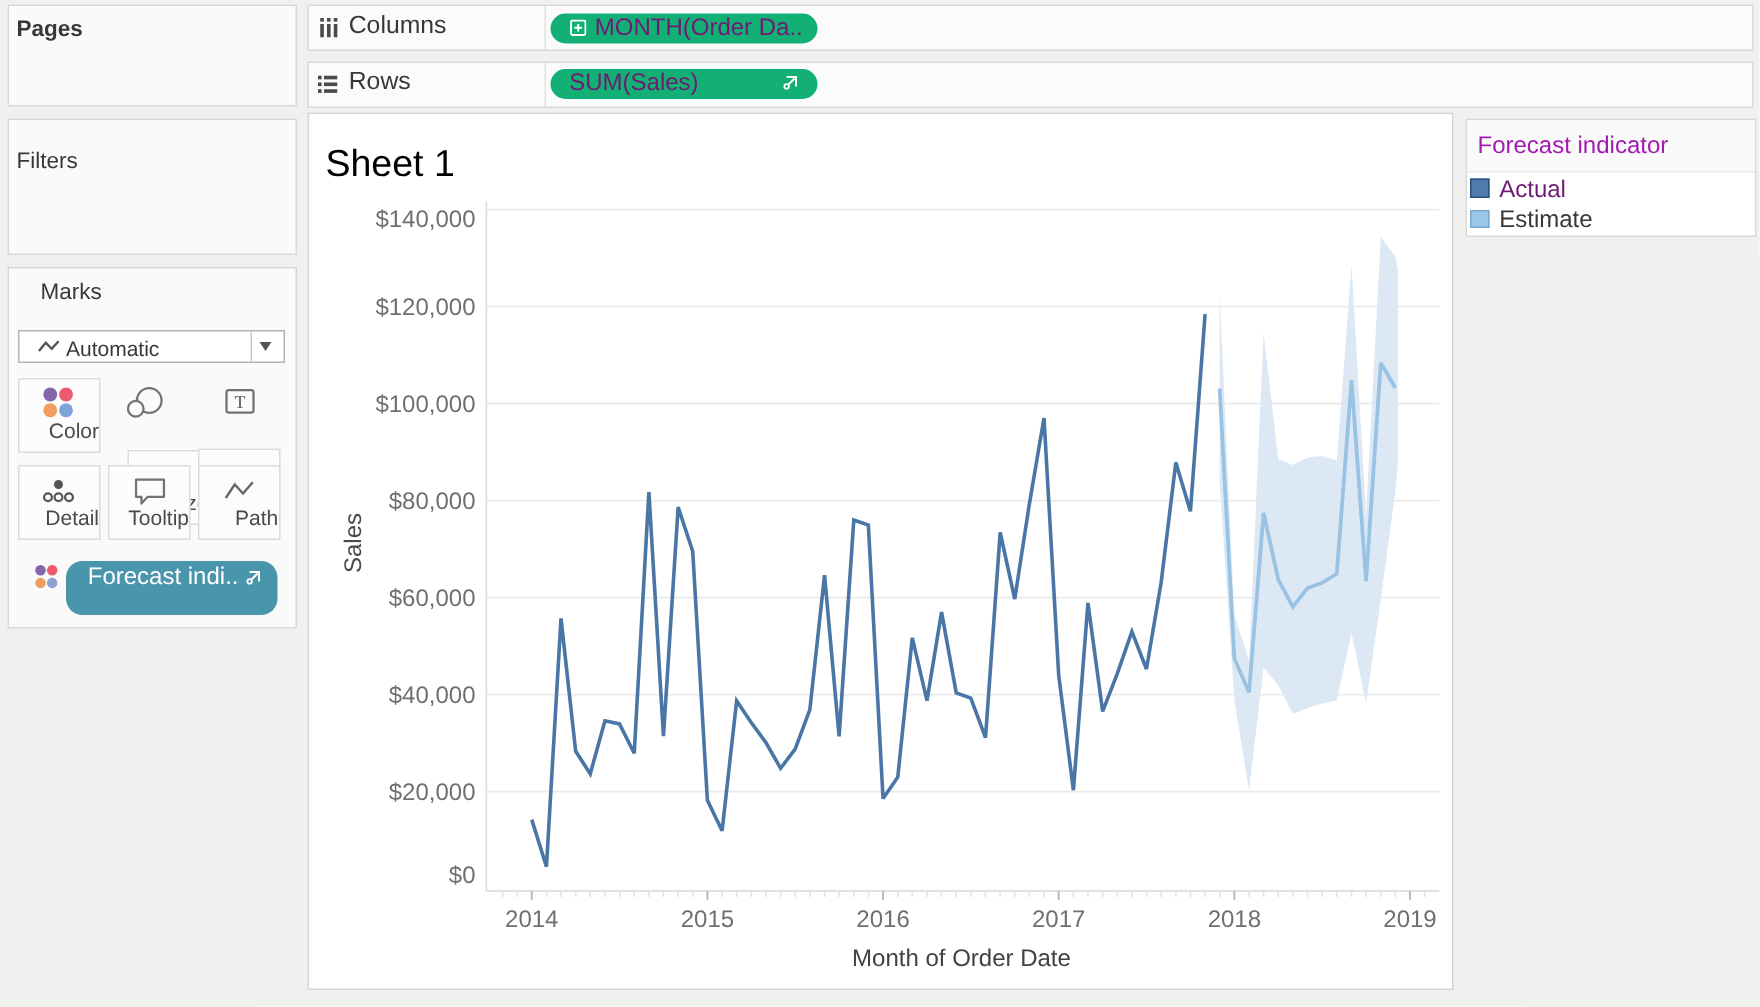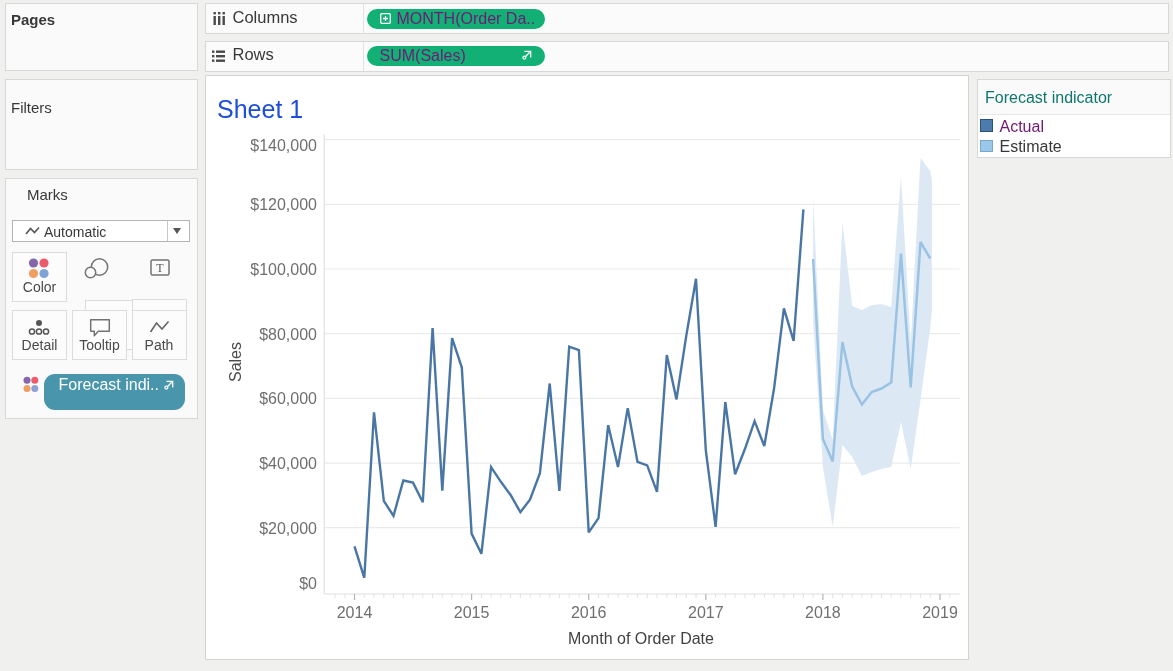--- a/index.html
+++ b/index.html
@@ -5,21 +5,21 @@
 html,body{margin:0;padding:0;}
 body{width:1173px;height:671px;position:relative;overflow:hidden;
   background:#f0f0ef;font-family:"Liberation Sans", sans-serif;
   -webkit-font-smoothing:antialiased;}
 .box{position:absolute;background:#fafafa;border:1px solid #d8d8d8;box-sizing:border-box;}
 .lbl{position:absolute;font-size:15px;color:#383838;}
 .abs{position:absolute;}
 .pill{position:absolute;height:20px;border-radius:10px;background:#12b075;color:#701a75;
   font-size:16px;line-height:20px;box-sizing:border-box;}
 .btn{position:absolute;width:55px;height:50px;background:#fcfcfc;border:1px solid #dcdcdc;
-  box-sizing:border-box;text-align:center;}
+  box-sizing:border-box;text-align:right;}
 .btn .t{position:absolute;bottom:6px;width:100%;font-size:14px;color:#4a4a4a;}
 </style>
 </head>
 <body>
 
 <div class="box" style="left:5px;top:3px;width:193px;height:68px;"></div>
 <div class="lbl" style="left:11px;top:10.7px;font-weight:bold;">Pages</div>
 
 <div class="box" style="left:5px;top:79px;width:193px;height:91px;"></div>
 <div class="lbl" style="left:11px;top:86.7px;margin-top:12px;">Filters</div>
@@ -139,21 +139,21 @@
 
 <div class="pill" style="left:366.5px;top:45.5px;width:178px;">
   <span style="position:absolute;left:13px;">SUM(Sales)</span>
   <svg class="abs" style="left:154px;top:4.5px;" width="11" height="11" viewBox="0 0 11 11">
     <path d="M3.4,1.3 H9.7 V7.6 M8.7,2.3 L4.8,6.2" fill="none" stroke="#fff" stroke-width="1.3"></path>
     <circle cx="3.4" cy="7.6" r="1.5" fill="none" stroke="#fff" stroke-width="1.2"></circle>
   </svg>
 </div>
 
 <div class="abs" style="left:204.5px;top:74.5px;width:764.5px;height:585.5px;background:#fff;border:1px solid #d4d4d4;box-sizing:border-box;"></div>
-<div class="abs" style="left:217px;top:95px;font-size:25px;color:#1d4ed8;">Sheet 1</div>
+<div class="abs" style="left:217px;top:95px;font-size:25px;color:#000000;">Sheet 1</div>
 
 <svg class="abs" style="left:0;top:0;" width="1173" height="671" viewBox="0 0 1173 671">
 
   <g stroke="#ebebeb" stroke-width="1.2">
     <line x1="324.2" y1="139.7" x2="959.6" y2="139.7"></line>
     <line x1="324.2" y1="204.4" x2="959.6" y2="204.4"></line>
     <line x1="324.2" y1="269.0" x2="959.6" y2="269.0"></line>
     <line x1="324.2" y1="333.7" x2="959.6" y2="333.7"></line>
     <line x1="324.2" y1="398.4" x2="959.6" y2="398.4"></line>
     <line x1="324.2" y1="463.1" x2="959.6" y2="463.1"></line>
@@ -254,17 +254,17 @@
     <text x="705.8" y="618.3">2017</text>
     <text x="822.9" y="618.3">2018</text>
     <text x="940.0" y="618.3">2019</text>
   </g>
   <text x="240.5" y="362" font-size="16" fill="#4a4a4a" text-anchor="middle" transform="rotate(-90 240.5 362)" font-family="Liberation Sans, sans-serif">Sales</text>
   <text x="641" y="644.3" font-size="16" fill="#424242" text-anchor="middle" font-family="Liberation Sans, sans-serif">Month of Order Date</text>
 </svg>
 
 <div class="abs" style="left:977px;top:78.5px;width:193.5px;height:79px;background:#fff;border:1px solid #d8d8d8;box-sizing:border-box;"></div>
 <div class="abs" style="left:978px;top:79.5px;width:191.5px;height:34px;background:#fafafa;border-bottom:1px solid #e8e8e8;"></div>
-<div class="abs" style="left:985px;top:89px;font-size:16px;color:#0f766e;">Forecast indicator</div>
+<div class="abs" style="left:985px;top:89px;font-size:16px;color:#a21caf;">Forecast indicator</div>
 <div class="abs" style="left:980px;top:119px;width:12.5px;height:12.5px;background:#4d7bab;border:1px solid #2a527f;box-sizing:border-box;"></div>
 <div class="abs" style="left:999.5px;top:117.5px;font-size:16px;color:#701a75;">Actual</div>
 <div class="abs" style="left:980px;top:139.5px;width:12.5px;height:12.5px;background:#9bc8e8;border:1px solid #77a9cf;box-sizing:border-box;"></div>
 <div class="abs" style="left:999.5px;top:138px;font-size:16px;color:#383838;">Estimate</div>
 
 </body></html>

